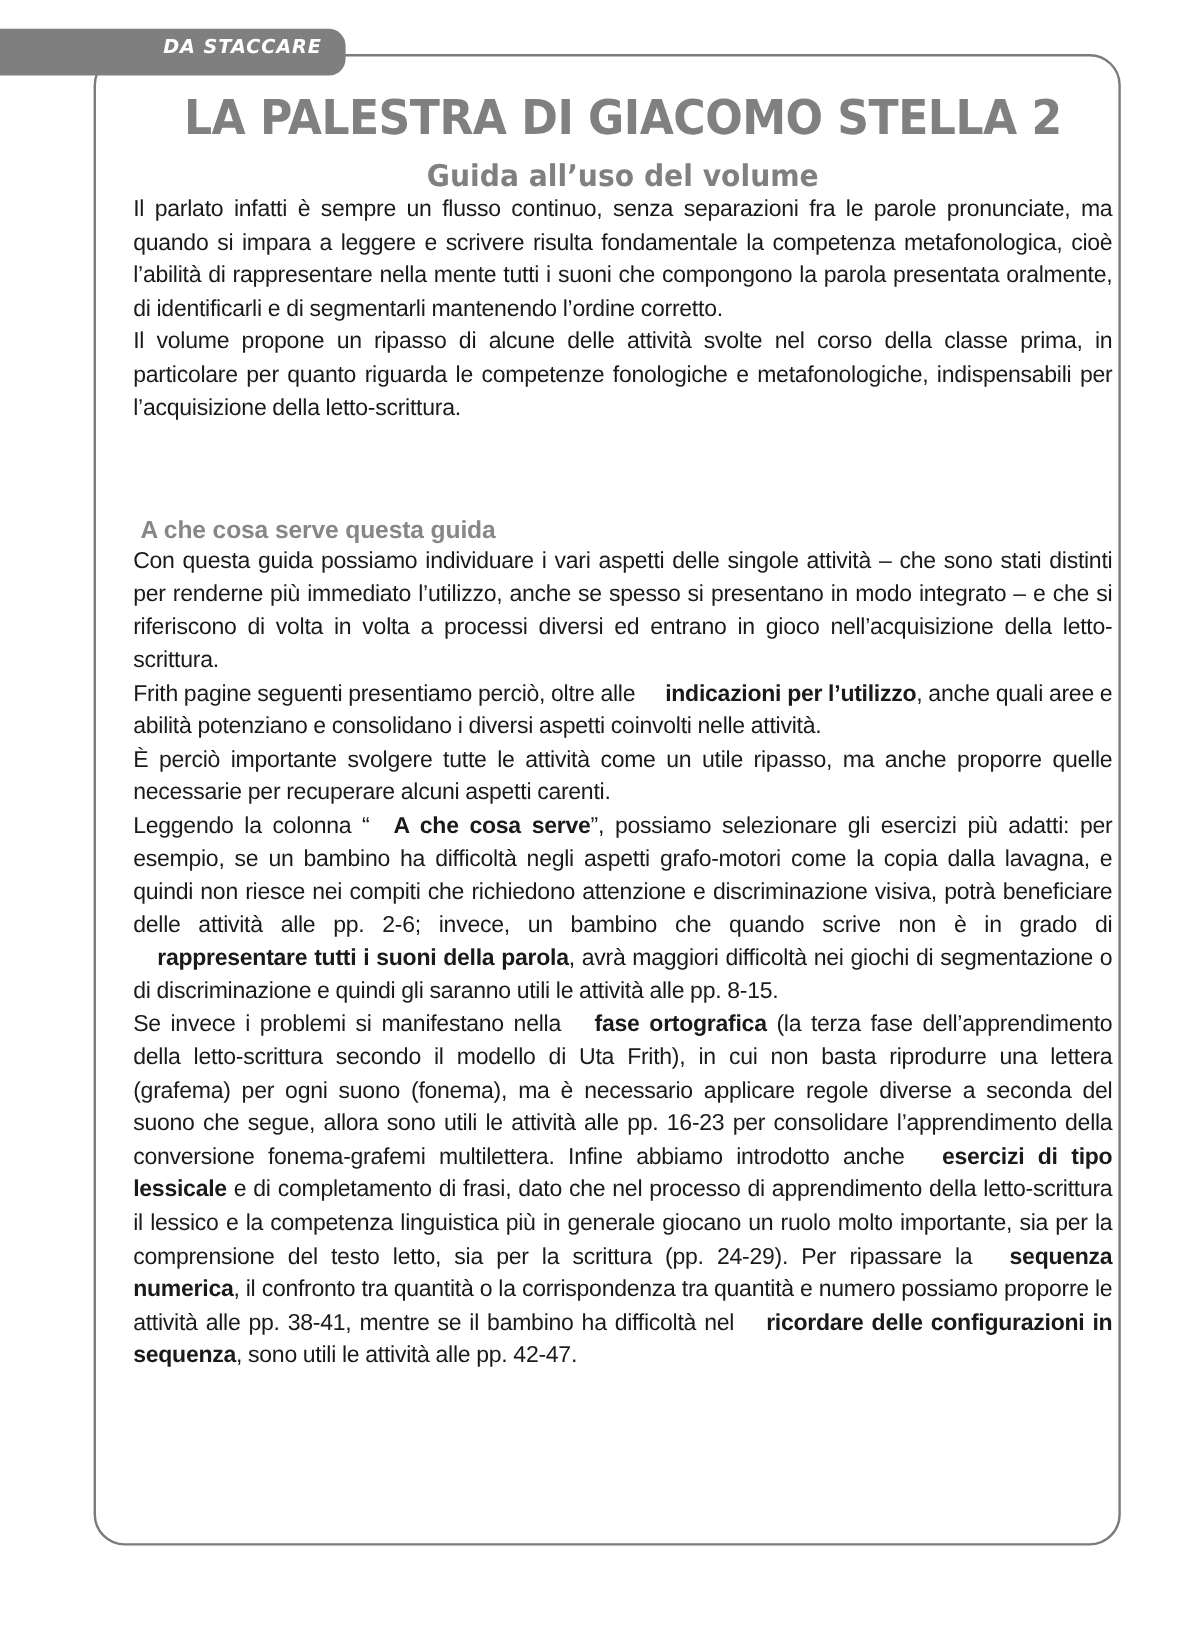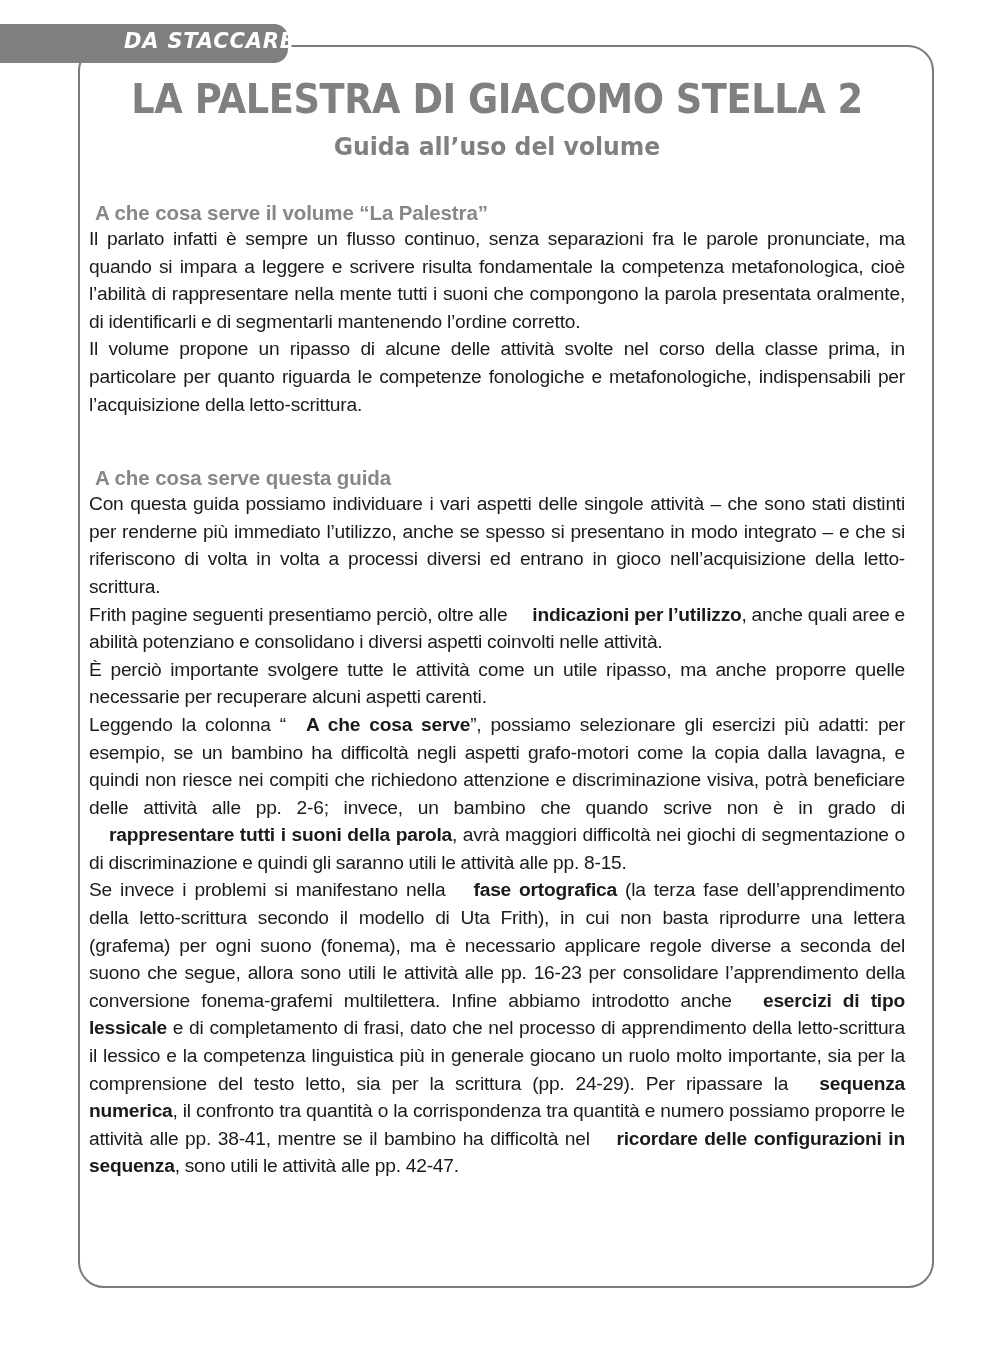--- a/index.html
+++ b/index.html
@@ -21,26 +21,26 @@
     left: -40px;
     top: 24px;
     width: 328px;
     height: 39px;
     background: #7f7f7f;
     border-radius: 0 14px 14px 0;
     z-index: 5;
   }
   #tab-label {
     position: absolute;
-    left: 124px;
+    left: 136px;
     top: 31px;
     font-family: "DejaVu Sans", sans-serif;
     font-weight: bold;
     font-style: italic;
-    font-size: 21px;
+    font-size: 16px;
     letter-spacing: 0.8px;
     color: #ffffff;
     white-space: nowrap;
     z-index: 6;
     line-height: 1;
   }
 
   
   #frame {
     position: absolute;
@@ -50,21 +50,21 @@
     height: 1243px;
     border: 2px solid #7b7b7b;
     border-radius: 26px;
     box-sizing: border-box;
     background: #ffffff;
   }
 
   
   #content {
     position: absolute;
-    left: 89px;
+    left: 111px;
     top: 78px;
     width: 816px;
   }
 
   #title {
     font-family: "DejaVu Sans", sans-serif;
     font-weight: bold;
     font-size: 40px;
     letter-spacing: -0.5px;
     color: #808080;
@@ -87,21 +87,21 @@
   }
 
   .section-heading {
     font-family: "Liberation Sans", sans-serif;
     font-weight: bold;
     font-size: 20.5px;
     color: #878787;
     letter-spacing: -0.1px;
   }
   .h1-pos { margin-top: 40px; margin-left: 6px; }
-  .h2-pos { margin-top: 48px; margin-left: 6px; }
+  .h2-pos { margin-top: 76px; margin-left: 6px; }
 
   p.body {
     font-family: "Liberation Sans", sans-serif;
     font-size: 19.2px;
     line-height: 27.6px;
     color: #1a1a1a;
     text-align: justify;
     margin: 0;
     letter-spacing: -0.22px;
     word-spacing: -0.2px;
@@ -118,21 +118,20 @@
 <div id="frame"></div>
 
 <div id="tab"></div>
 <div id="tab-label">DA STACCARE</div>
 
 <div id="content">
 
   <div id="title">LA PALESTRA DI GIACOMO STELLA 2</div>
   <div id="subtitle">Guida all’uso del volume</div>
 
-  <div class="section-heading h1-pos">A che cosa serve il volume “La Palestra”</div>
 
   <p class="body gap-tight">Il parlato infatti è sempre un flusso continuo, senza separazioni fra le parole pronunciate, ma quando si impara a leggere e scrivere risulta fondamentale la competenza metafonologica, cioè l’abilità di rappresentare nella mente tutti i suoni che compongono la parola presentata oralmente, di identificarli e di segmentarli mantenendo l’ordine corretto.</p>
 
   <p class="body gap-sm">Il volume propone un ripasso di alcune delle attività svolte nel corso della classe prima, in particolare per quanto riguarda le competenze fonologiche e metafonologiche, indispensabili per l’acquisizione della letto-scrittura.</p>
 
   <div class="section-heading h2-pos">A che cosa serve questa guida</div>
 
   <p class="body gap-sm">Con questa guida possiamo individuare i vari aspetti delle singole attività – che sono stati distinti per renderne più immediato l’utilizzo, anche se spesso si presentano in modo integrato – e che si riferiscono di volta in volta a processi diversi ed entrano in gioco nell’acquisizione della letto-scrittura.</p>
 
   <p class="body gap-md"><span>Frith pagine seguenti presentiamo perciò, oltre alle </span><b>indicazioni per l’utilizzo</b><span>, anche quali aree e abilità potenziano e consolidano i diversi aspetti coinvolti nelle attività.</span></p>

